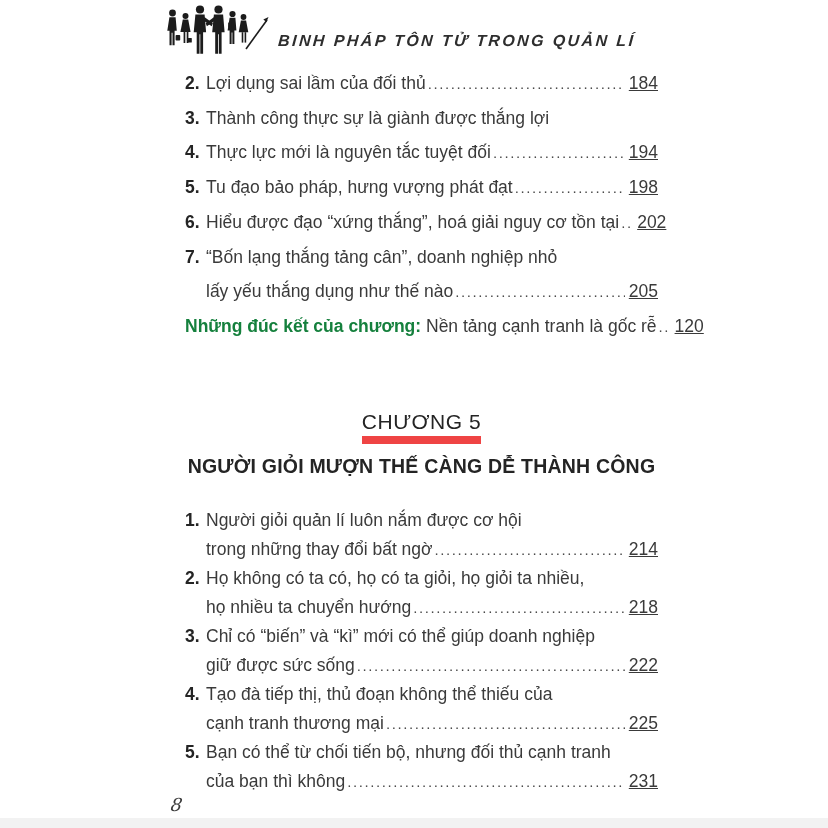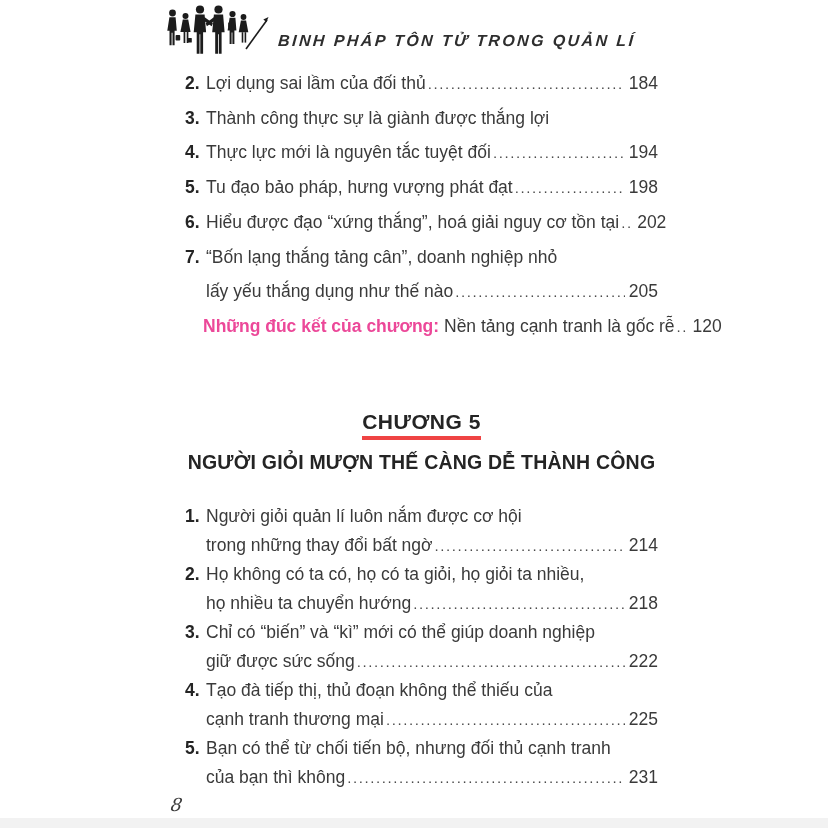--- a/index.html
+++ b/index.html
@@ -21,32 +21,32 @@
   
   .toc{
     position:absolute;left:185px;top:66px;width:473px;
   }
   .sec1 .row{line-height:34px;}
   .sec2 .row{line-height:29px;}
   .row{display:flex;align-items:baseline;font-size:17.5px;}
   .num{font-weight:bold;color:#242424;flex:none;width:21px;}
   .indent{flex:none;width:21px;}
   .txt{white-space:nowrap;color:#3a3a3a;}
-  .txt b{color:#ec4899;margin-left:18px;}
+  .txt b{color:#15803d;}
   .leader{flex:1 1 auto;overflow:hidden;white-space:nowrap;margin:0 2px;min-width:12px;}
   .leader::after{
     content:"..................................................................................................................................";
     letter-spacing:1.6px;font-size:15px;color:#4a4a4a;
   }
-  .pg{flex:none;color:#3a3a3a;margin-left:2px;}
+  .pg{flex:none;color:#3a3a3a;margin-left:2px;text-decoration:underline;}
   
   .chapter-head{margin-top:66px;text-align:center;}
   .chapter-label{
-    display:inline-block;font-weight:bold;font-size:21px;color:#242424;
-    border-bottom:4px solid #ef4444;padding-bottom:2px;letter-spacing:.5px;
+    display:inline-block;font-weight:normal;font-size:21px;color:#242424;
+    border-bottom:8px solid #ef4444;padding-bottom:2px;letter-spacing:.5px;
   }
   .chapter-title{
     margin-top:11px;margin-bottom:28px;text-align:center;font-weight:bold;
     font-size:19.5px;color:#242424;letter-spacing:.2px;white-space:nowrap;
   }
   
   .folio{
     position:absolute;left:171px;top:794px;
     font-family:"DejaVu Serif","Liberation Serif",serif;
     font-style:italic;font-size:18px;color:#3a3a3a;transform:skewX(-8deg);

